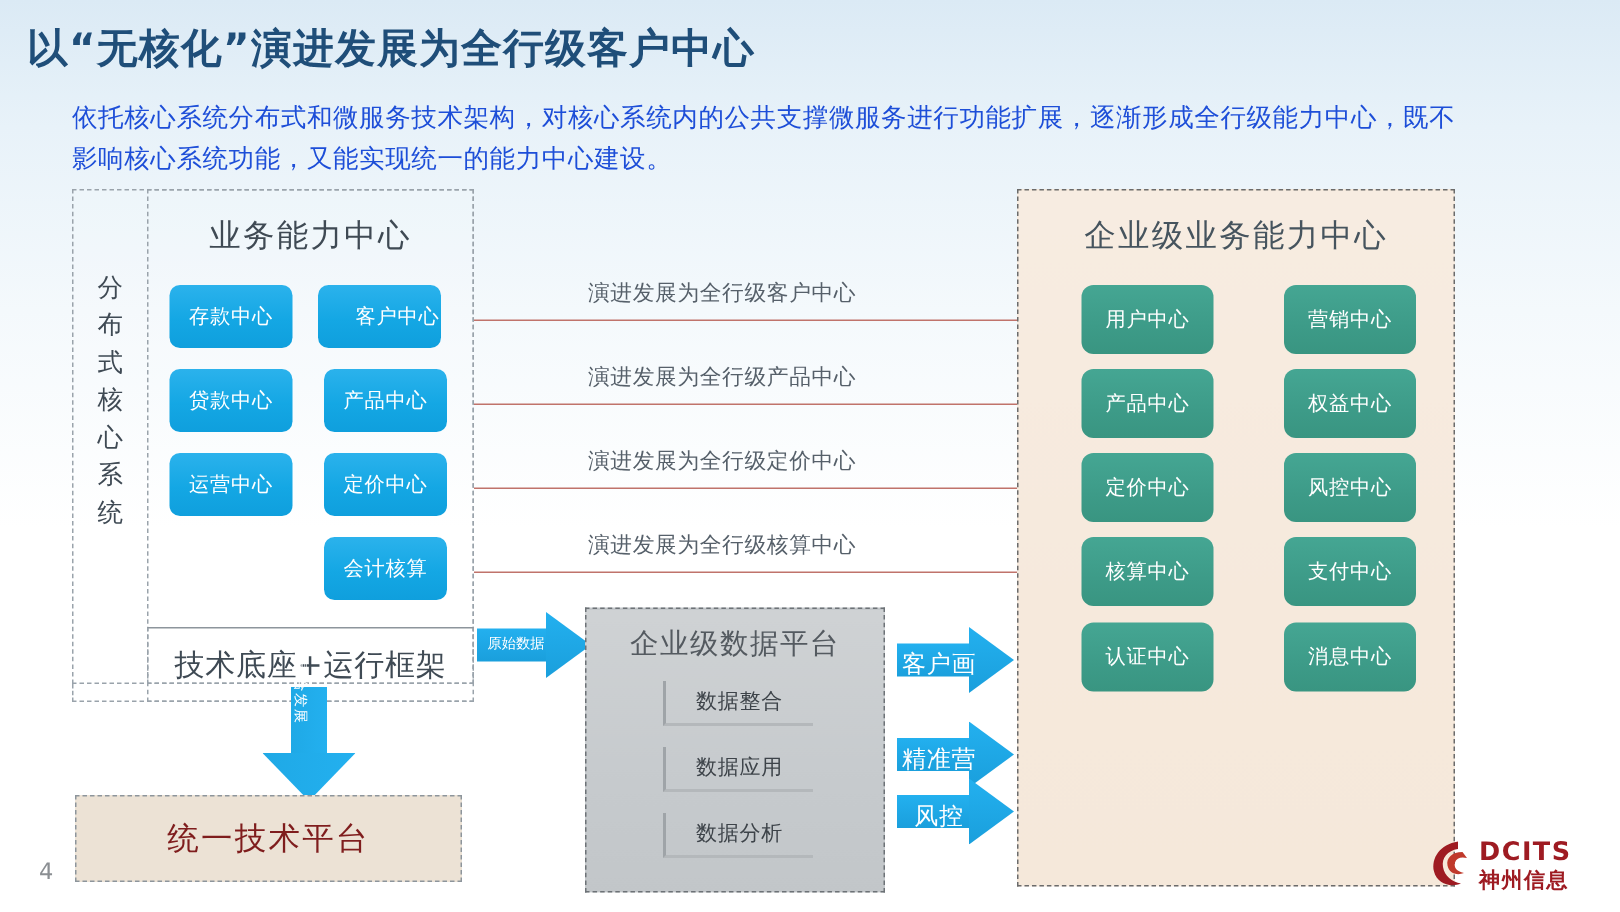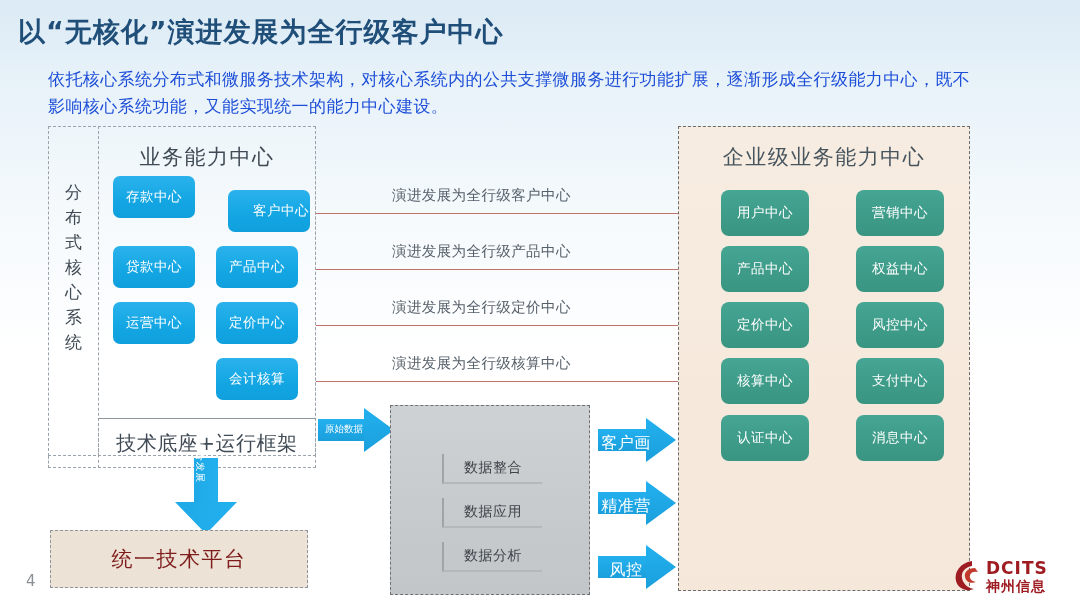--- a/index.html
+++ b/index.html
@@ -206,25 +206,25 @@
     <span>式</span>
     <span>核</span>
     <span>心</span>
     <span>系</span>
     <span>统</span>
   </div>
 
   <div class="left-inner"></div>
   <div class="left-inner-title">业务能力中心</div>
 
-  <div class="blue-box" style="left:113px; top:176px;">存款中心</div>
+  <div class="blue-box" style="left:113px; top:190px;">存款中心</div>
   <div class="blue-box" style="left:113px; top:246px;">贷款中心</div>
   <div class="blue-box" style="left:113px; top:302px;">运营中心</div>
 
-  <div class="blue-box" style="left:228px; top:190px;padding-left:24px;">客户中心</div>
+  <div class="blue-box" style="left:212px; top:190px;padding-left:24px;">客户中心</div>
   <div class="blue-box" style="left:216px; top:246px;">产品中心</div>
   <div class="blue-box" style="left:216px; top:302px;">定价中心</div>
   <div class="blue-box" style="left:216px; top:358px;">会计核算</div>
 
   <div class="tech-base">技术底座+运行框架</div>
 
   <div class="down-arrow">
     <div class="shaft"></div>
     <div class="head"></div>
     <div class="lbl">融合发展</div>
@@ -259,35 +259,36 @@
   <div class="green-box" style="left:856px; top:358px;">支付中心</div>
   <div class="green-box" style="left:856px; top:415px;">消息中心</div>
 
   <div class="raw-arrow">
     <div class="shaft"></div>
     <div class="head"></div>
     <div class="lbl">原始数据</div>
   </div>
 
   <div class="data-platform"></div>
+  <div class="dp-title">企业级数据平台</div>
   <div class="dp-item" style="top:454px;">数据整合</div>
   <div class="dp-item" style="top:498px;">数据应用</div>
   <div class="dp-item" style="top:542px;">数据分析</div>
 
   <div class="r-arrow" style="left:598px; top:418px;">
     <div class="shaft"></div>
     <div class="head"></div>
     <div class="lbl">客户画像</div>
   </div>
   <div class="r-arrow" style="left:598px; top:481px;">
     <div class="shaft"></div>
     <div class="head"></div>
     <div class="lbl">精准营销</div>
   </div>
-  <div class="r-arrow" style="left:598px; top:545px;">
+  <div class="r-arrow" style="left:598px; top:519px;">
     <div class="shaft"></div>
     <div class="head"></div>
     <div class="lbl">风控</div>
   </div>
 
   <div class="page-num">4</div>
 
   <div class="logo">
     <svg class="logo-mark" viewBox="0 0 30 34">
       <path d="M20 2 C8 4, 2 13, 4 22 C6 30, 15 33, 22 30 C16 29, 11 25, 10 19 C9 13, 13 8, 20 7 Z" fill="#9e1b22"></path>

